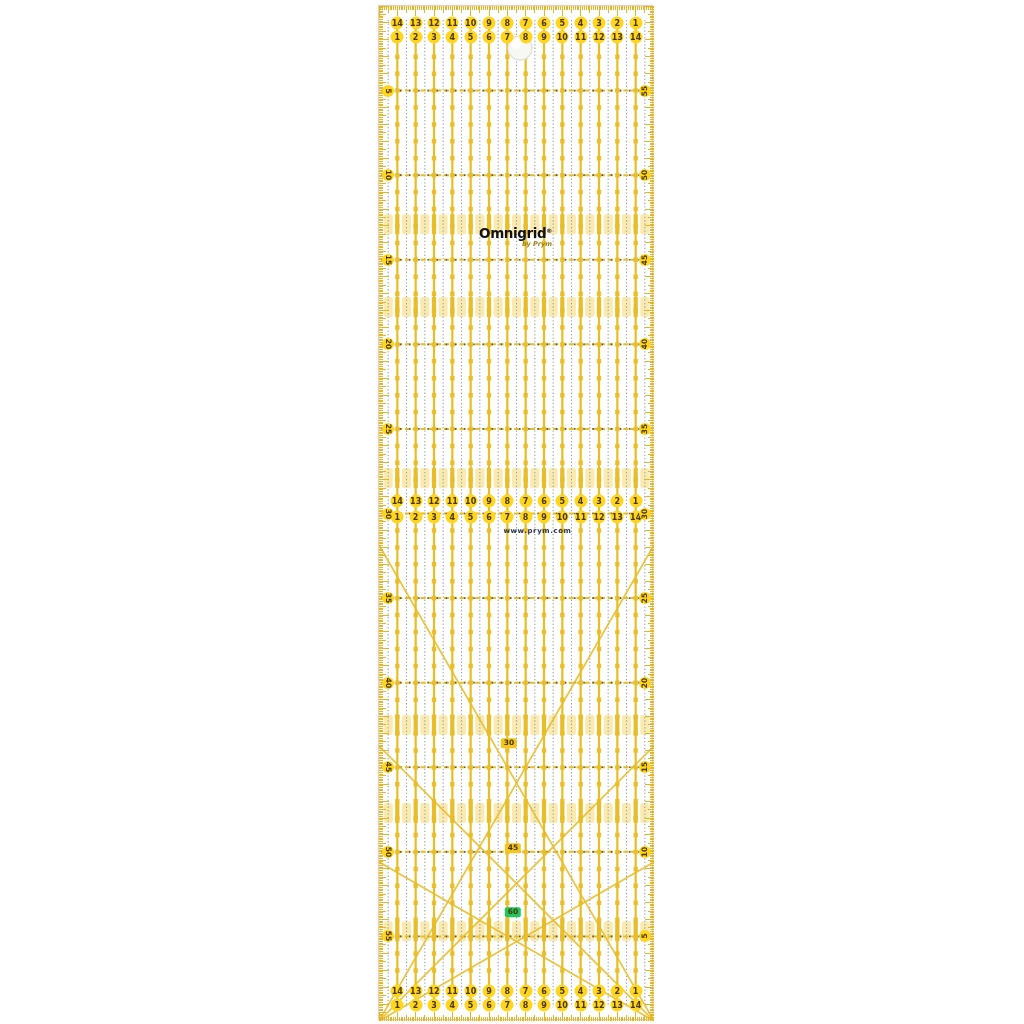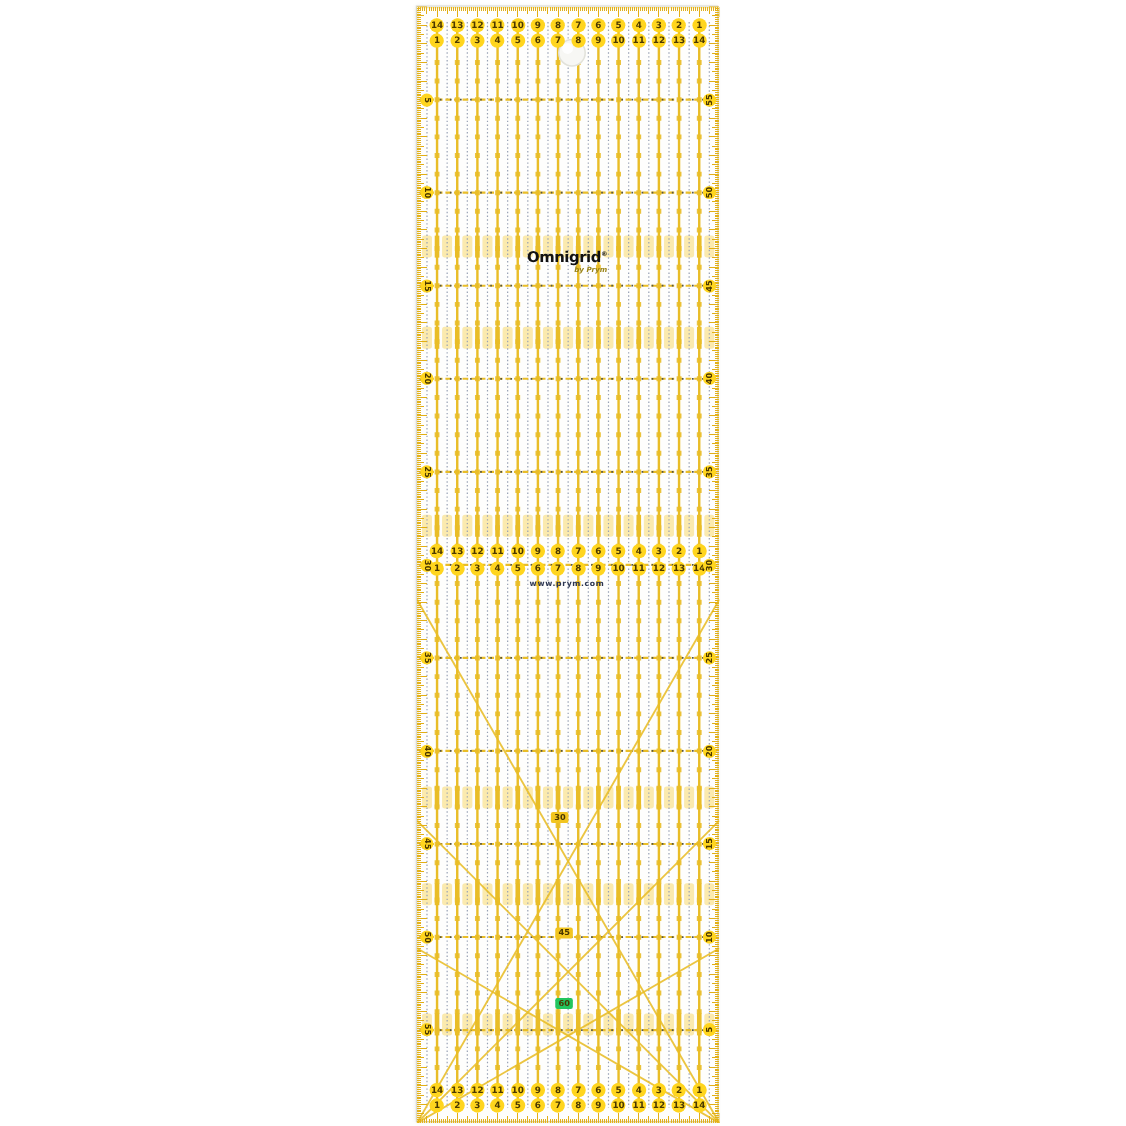--- a/index.html
+++ b/index.html
@@ -390,15 +390,15 @@
         <div class="angle-lab" style="left: 130px; top: 737px; background: rgb(242, 197, 31); color: rgb(74, 56, 0);">30</div>
         <div class="angle-lab" style="left: 134px; top: 842px; background: rgb(242, 197, 31); color: rgb(74, 56, 0);">45</div>
         <div class="angle-lab" style="left: 134px; top: 906px; background: #22c55e; color: rgb(74, 56, 0);">60</div>
       </div>
     <div class="logo">
       <div class="logo-inner">
         <span class="brand" style="color: rgb(18, 18, 18);"><span>Omnigrid</span><sup>®</sup></span>
         <div class="byline" style="color: rgb(154, 132, 24); font-style: italic;">by Prym</div>
       </div>
     </div>
-    <div class="url" style="color: rgb(43, 53, 80);">www.prym.com</div>
+    <div class="url" style="color: rgb(43, 53, 80); margin-left: 22px;">www.prym.com</div>
   </div>
 </div>
 
 </body></html>

